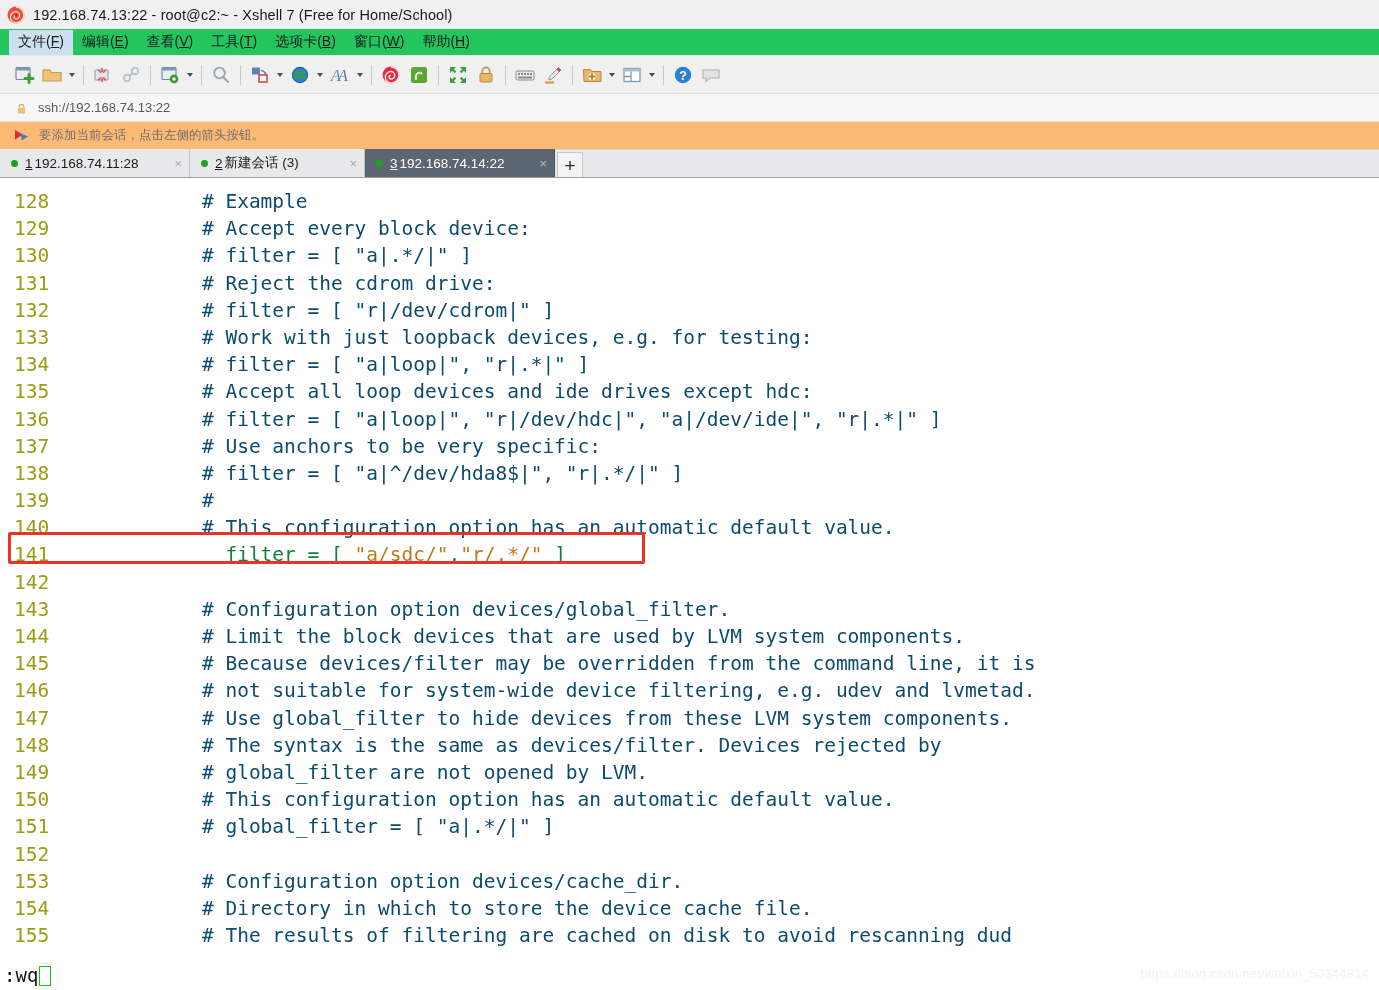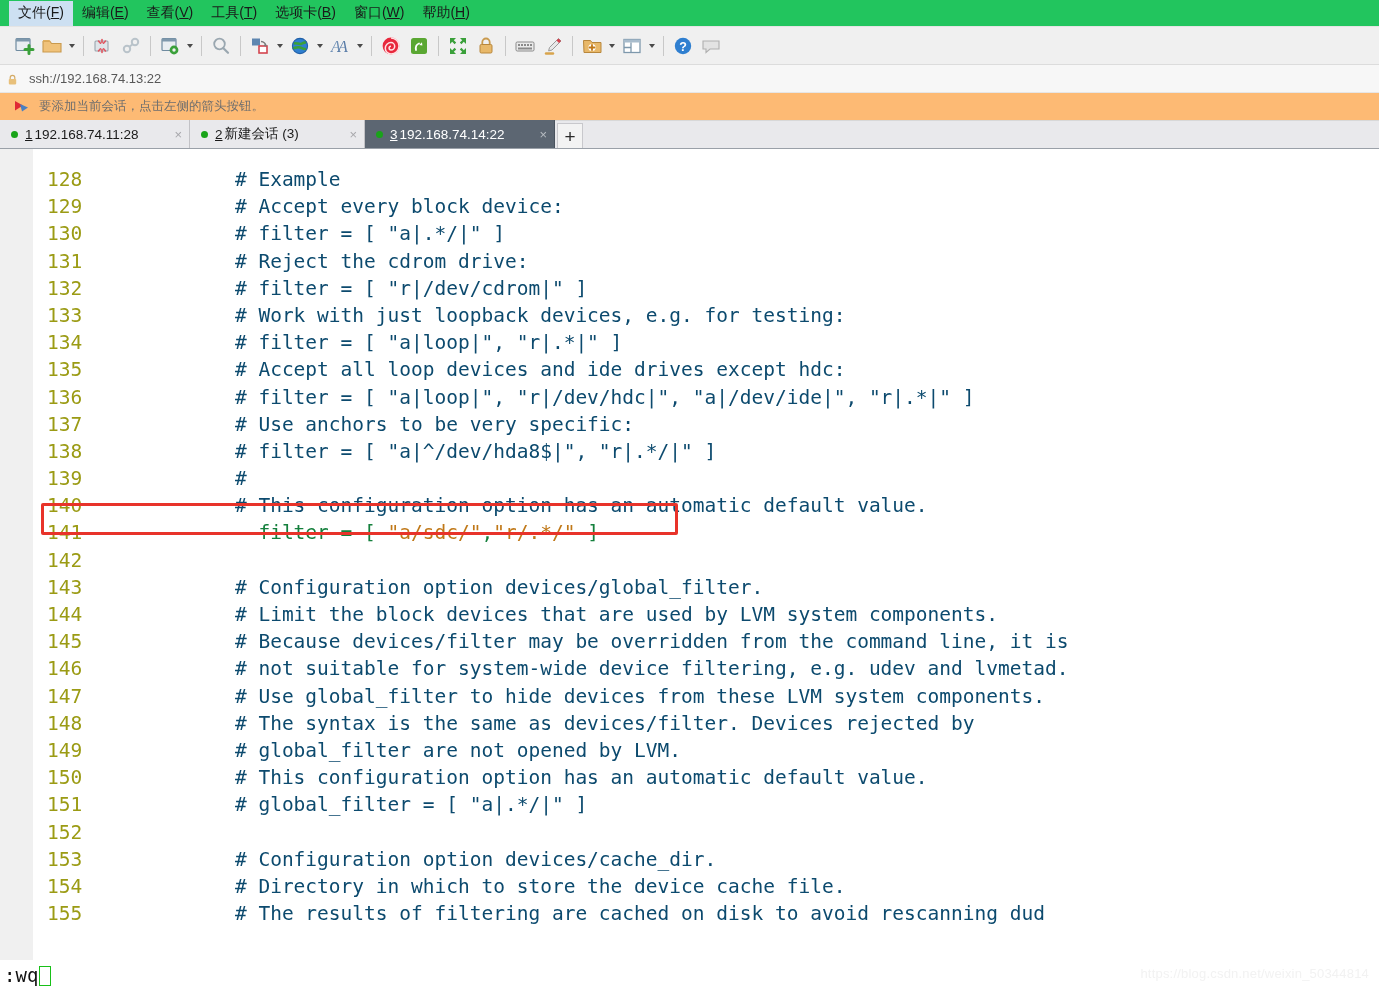--- a/index.html
+++ b/index.html
@@ -91,21 +91,21 @@
     width: 1px; height: 20px;
     background: #c8c8c8;
     margin: 0 5px;
   }
 
   
   .addrbar {
     height: 28px;
     background: #f7f7f7;
     display: flex; align-items: center;
-    padding-left: 6px;
+    padding-left: 15px;
     flex: 0 0 28px;
     border-bottom: 1px solid #e6e6e6;
   }
   .addr-lock {
     width: 13px; height: 13px;
     margin-right: 10px;
     position: relative;
     flex: 0 0 13px;
   }
   .addr-text {
@@ -184,22 +184,21 @@
     line-height: 1;
     cursor: default;
   }
 
   
   .terminal {
     flex: 1 1 auto;
     background: #ffffff;
     position: relative;
     overflow: hidden;
-    padding-top: 17px;
-    margin-left: 33px;
+    padding-top: 10px;
   }
   .term-lines {
     font-family: "DejaVu Sans Mono", "Liberation Mono", monospace;
     font-size: 19.5px;
     line-height: 27.2px;
     white-space: pre;
   }
   .term-row {
     display: flex;
     align-items: baseline;
@@ -253,20 +252,30 @@
     color: #f2f2f2;
     font-family: "Liberation Sans", sans-serif;
     letter-spacing: 0.2px;
   }
 </style>
 </head>
 <body>
 
 <div id="app">
 
+  <div class="titlebar">
+    <div class="app-icon">
+      <svg width="20" height="20" viewBox="0 0 20 20">
+        <circle cx="10" cy="10" r="8.5" fill="#e8503a"></circle>
+        <path d="M10 2.2 a7.8 7.8 0 0 1 0 15.6 a5.6 5.6 0 0 1 0-11.2 a3.6 3.6 0 0 1 0 7.2 a1.8 1.8 0 0 1 0-3.6" fill="none" stroke="#ffd9cf" stroke-width="1.3"></path>
+        <circle cx="10" cy="10" r="1.6" fill="#c2341f"></circle>
+      </svg>
+    </div>
+    <div class="title-text">192.168.74.13:22 - root@c2:~ - Xshell 7 (Free for Home/School)</div>
+  </div>
 
   <div class="menubar">
     <div class="menu-item active">
       <span>文件(</span><span class="acc">F</span><span>)</span>
     </div>
     <div class="menu-item">
       <span>编辑(</span><span class="acc">E</span><span>)</span>
     </div>
     <div class="menu-item">
       <span>查看(</span><span class="acc">V</span><span>)</span>

